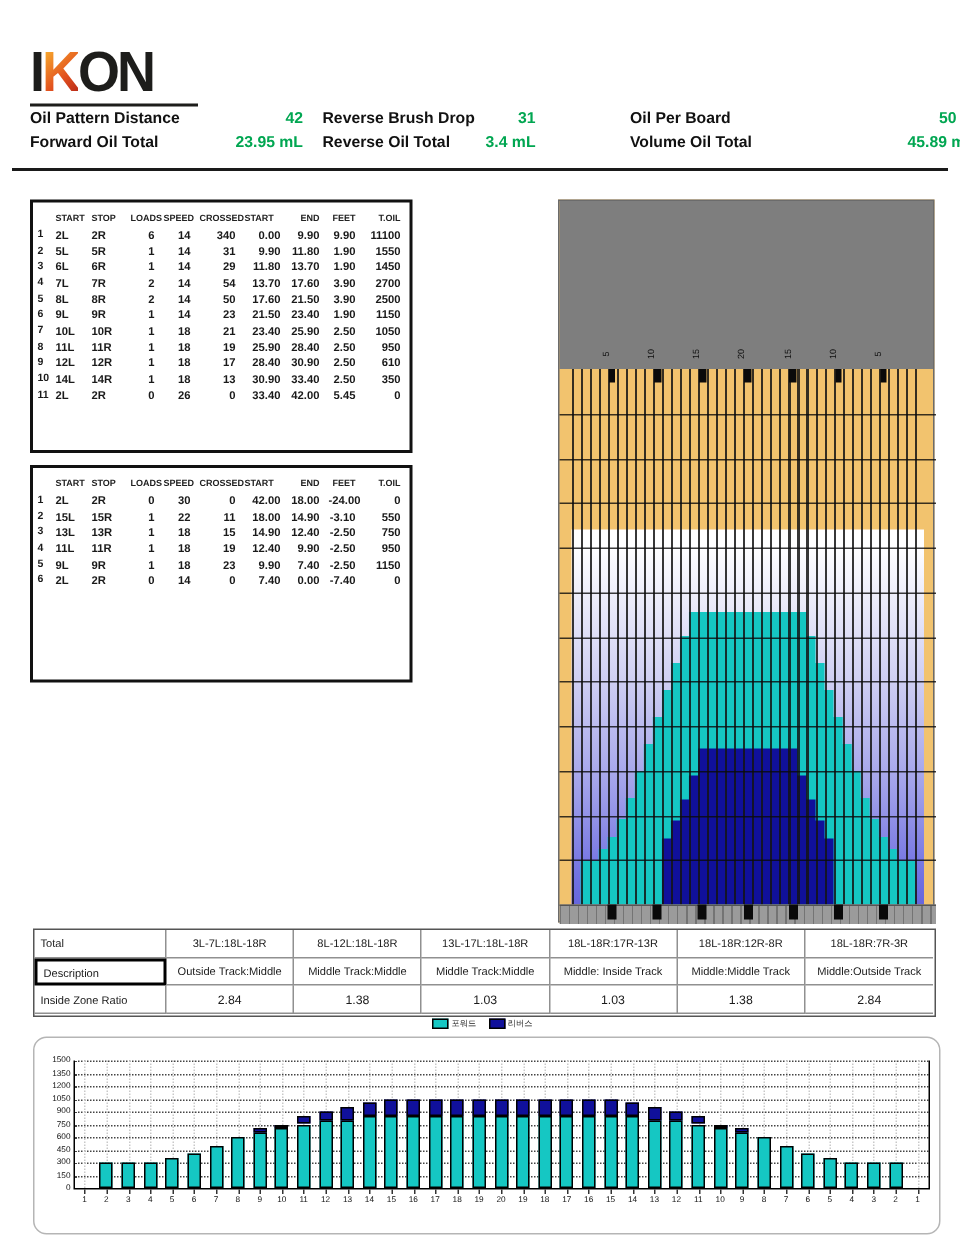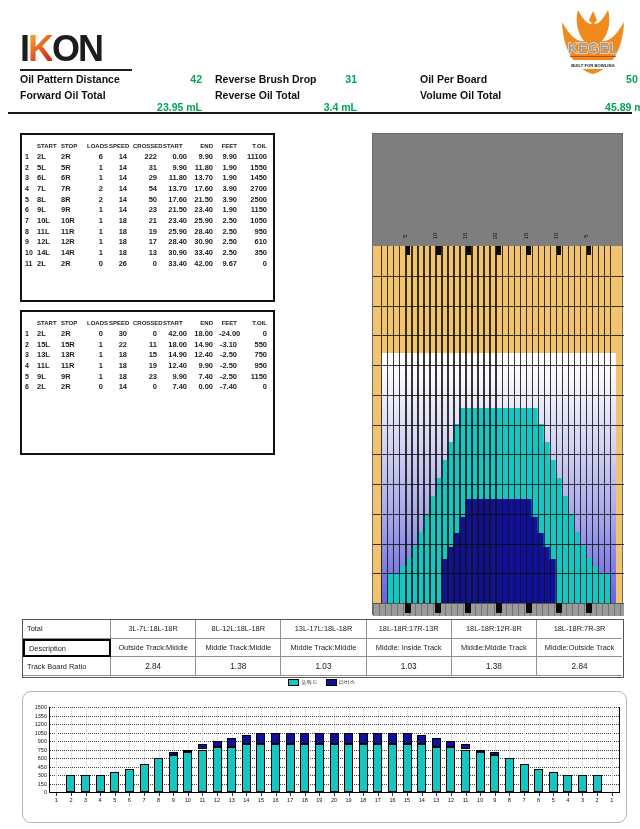--- a/index.html
+++ b/index.html
@@ -15,21 +15,21 @@
   .ikon-underline { position:absolute; left:20px; top:69px; width:112px; height:2px; background:#1d1d1b; }
   .page-title { position:absolute; left:150px; top:30px; width:330px; text-align:center;
                 font-size:21px; font-weight:bold; color:#000; }
   .kegel { position:absolute; left:556px; top:8px; width:74px; height:84px; }
   .summary-divider { position:absolute; left:8px; top:112px; width:624px; height:2px; background:#1a1a1a; }
 
   
   .sum-pair { position:absolute; display:flex; justify-content:space-between; font-size:10.5px; font-weight:bold; }
   .sum-label { color:#111; }
   .sum-value { color:#00a651; text-align:right; }
-  .sumrow0 { top:73px; } .sumrow1 { top:89px;flex-direction:column; }
+  .sumrow0 { top:73px; } .sumrow1 { top:89px; }
   .sumcol0 { left:20px; width:182px; }
   .sumcol1 { left:215px; width:142px; }
   .sumcol2 { left:420px; width:230px; }
 
   
   .ptable { position:absolute; left:20px; width:255px; border:2px solid #111; background:#fff; }
   .ptable-1 { top:133px; height:169px; }
   .ptable-2 { top:310px; height:145px; }
   .prow { display:grid; grid-template-columns:12px 24px 26px 22px 24px 30px 30px 26px 24px 30px;
           padding-left:3px; height:10.7px; align-items:center; }
@@ -88,31 +88,20 @@
   .xlabel { position:absolute; top:105px; width:14px; text-align:center; font-size:5.5px; color:#111; }
 </style>
 </head>
 <body>
 
 <div class="page">
 
   <div class="ikon-logo"><span>I</span><span class="ikon-k">K</span><span>ON</span></div>
   <div class="ikon-underline"></div>
 
-  <div class="kegel">
-    <svg width="74" height="84" viewBox="0 0 74 84">
-      <path d="M37,66 C19,61 7,42 6,14 C14,28 21,34 28,33 C21,25 19,12 22,2 C28,13 33,18 37,15 C41,18 46,13 52,2 C55,12 53,25 46,33 C53,34 60,28 68,14 C67,42 55,61 37,66 Z" fill="#f08a1d"></path>
-      <path d="M33,12 L37,3 L41,12 L37,17 Z" fill="#f08a1d"></path>
-      <text x="37" y="45" text-anchor="middle" font-family="Liberation Sans, sans-serif" font-size="14" font-weight="bold" fill="#9a9a9a" stroke="#ffffff" stroke-width="0.9" paint-order="stroke" letter-spacing="0.5">KEGEL</text>
-      <line x1="14" y1="48.5" x2="60" y2="48.5" stroke="#c03020" stroke-width="0.8"></line>
-      <rect x="12" y="52" width="50" height="9" fill="#ffffff"></rect>
-      <text x="37" y="58.5" text-anchor="middle" font-family="Liberation Sans, sans-serif" font-size="4.2" font-weight="bold" fill="#222222">BUILT FOR BOWLING</text>
-      <path d="M30,61 C33,66 41,66 44,61 L37,64 Z" fill="#f08a1d"></path>
-    </svg>
-  </div>
 
   <div>
       <div class="sum-pair sumrow0 sumcol0">
         <span class="sum-label">Oil Pattern Distance</span>
         <span class="sum-value">42</span>
       </div>
       <div class="sum-pair sumrow0 sumcol1">
         <span class="sum-label">Reverse Brush Drop</span>
         <span class="sum-value">31</span>
       </div>
@@ -147,21 +136,21 @@
         <div class="pcell hd">END</div>
         <div class="pcell hd">FEET</div>
         <div class="pcell hd">T.OIL</div>
       </div>
       <div class="prow">
         <div class="pcell num">1</div>
         <div class="pcell lft">2L</div>
         <div class="pcell lft">2R</div>
         <div class="pcell">6</div>
         <div class="pcell">14</div>
-        <div class="pcell">222</div>
+        <div class="pcell">340</div>
         <div class="pcell">0.00</div>
         <div class="pcell">9.90</div>
         <div class="pcell">9.90</div>
         <div class="pcell">11100</div>
       </div>
       <div class="prow">
         <div class="pcell num">2</div>
         <div class="pcell lft">5L</div>
         <div class="pcell lft">5R</div>
         <div class="pcell">1</div>
@@ -270,21 +259,21 @@
       </div>
       <div class="prow">
         <div class="pcell num">11</div>
         <div class="pcell lft">2L</div>
         <div class="pcell lft">2R</div>
         <div class="pcell">0</div>
         <div class="pcell">26</div>
         <div class="pcell">0</div>
         <div class="pcell">33.40</div>
         <div class="pcell">42.00</div>
-        <div class="pcell">9.67</div>
+        <div class="pcell">5.45</div>
         <div class="pcell">0</div>
       </div>
     </div>
   <div class="ptable ptable-2">
       <div class="prow prow-h">
         <div class="pcell hd"></div>
         <div class="pcell hd lft">START</div>
         <div class="pcell hd lft">STOP</div>
         <div class="pcell hd">LOADS</div>
         <div class="pcell hd">SPEED</div>
@@ -423,21 +412,21 @@
       <div class="rt-cell">18L-18R:17R-13R</div>
       <div class="rt-cell">18L-18R:12R-8R</div>
       <div class="rt-cell">18L-18R:7R-3R</div>
       <div class="rt-cell rt-rowhead rt-desc-head">Description</div>
       <div class="rt-cell">Outside Track:Middle</div>
       <div class="rt-cell">Middle Track:Middle</div>
       <div class="rt-cell">Middle Track:Middle</div>
       <div class="rt-cell">Middle: Inside Track</div>
       <div class="rt-cell">Middle:Middle Track</div>
       <div class="rt-cell">Middle:Outside Track</div>
-      <div class="rt-cell rt-rowhead">Track Board Ratio</div>
+      <div class="rt-cell rt-rowhead">Inside Zone Ratio</div>
       <div class="rt-cell rt-ratio">2.84</div>
       <div class="rt-cell rt-ratio">1.38</div>
       <div class="rt-cell rt-ratio">1.03</div>
       <div class="rt-cell rt-ratio">1.03</div>
       <div class="rt-cell rt-ratio">1.38</div>
       <div class="rt-cell rt-ratio">2.84</div>
     </div>
 
   <div class="legend">
     <div class="legend-item">

